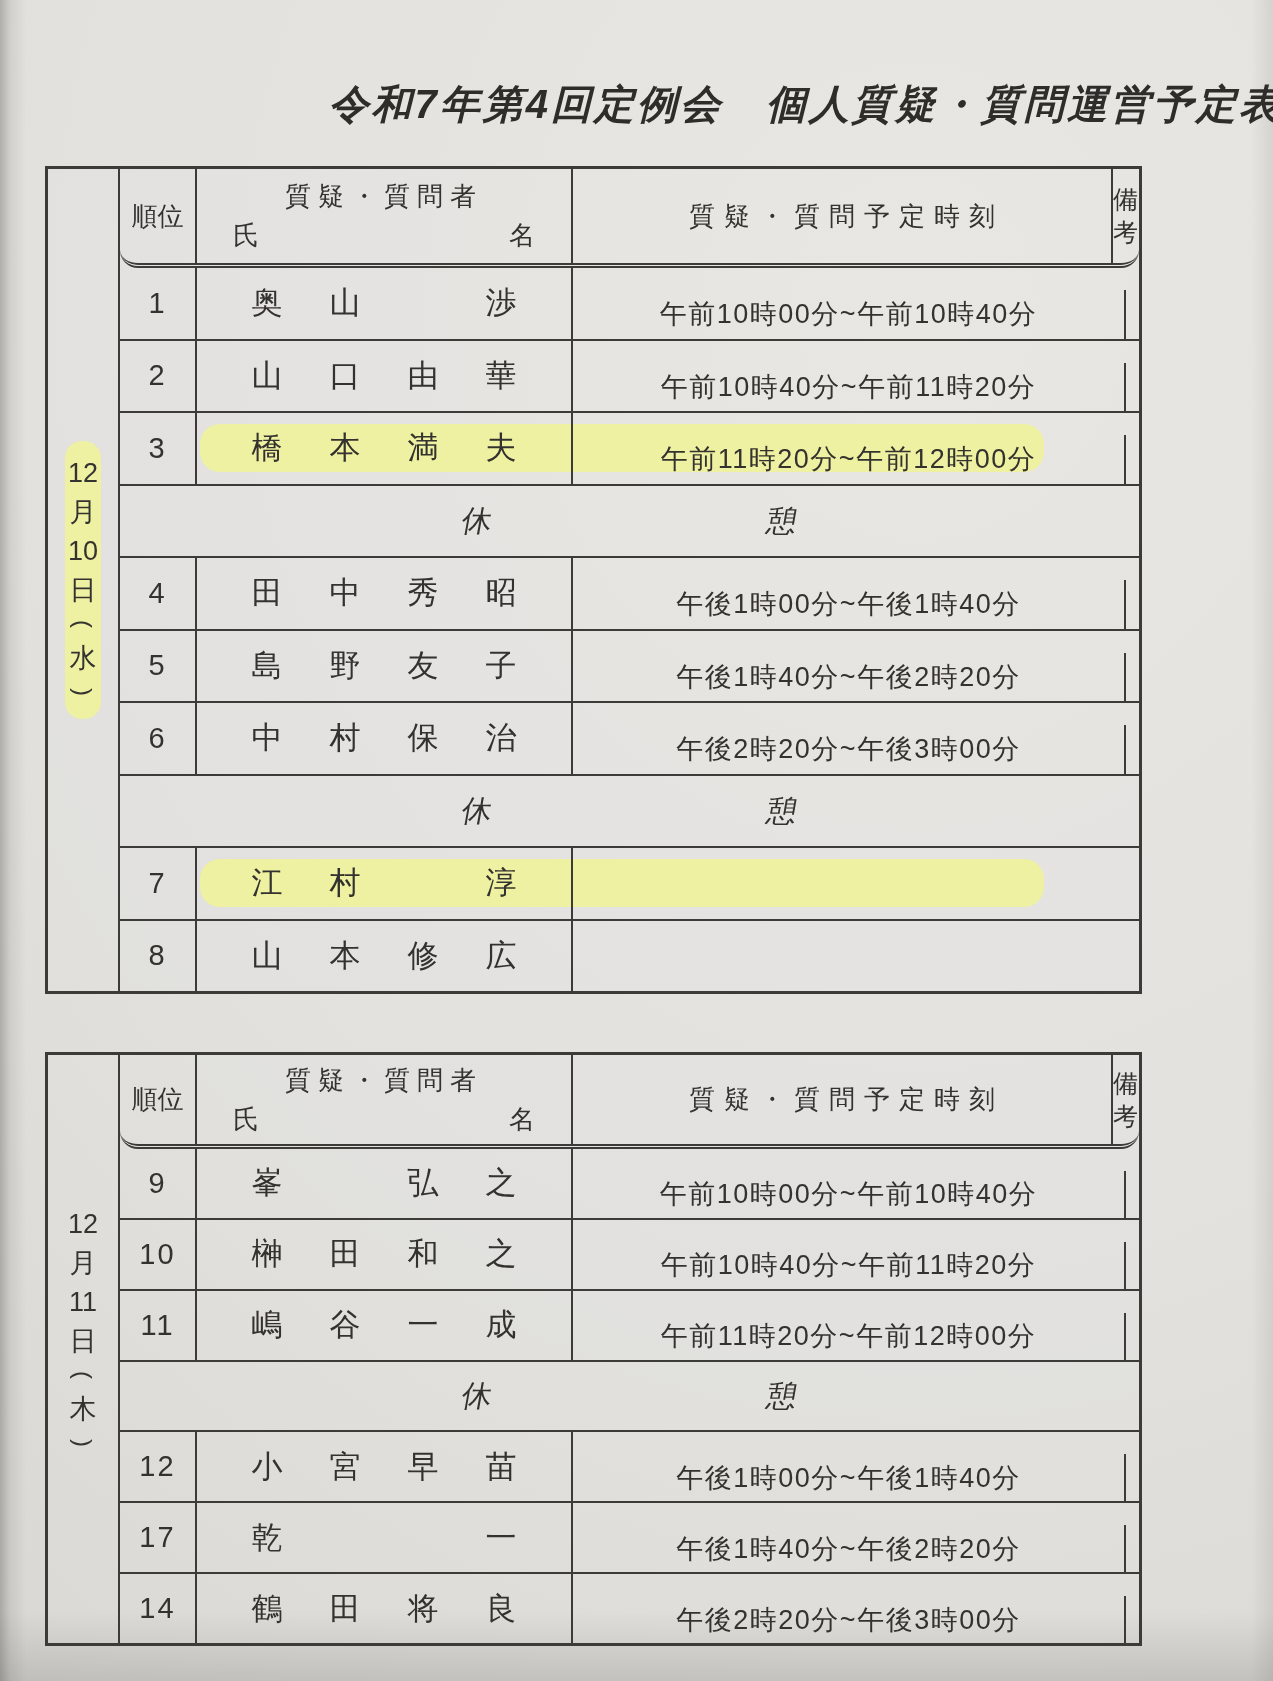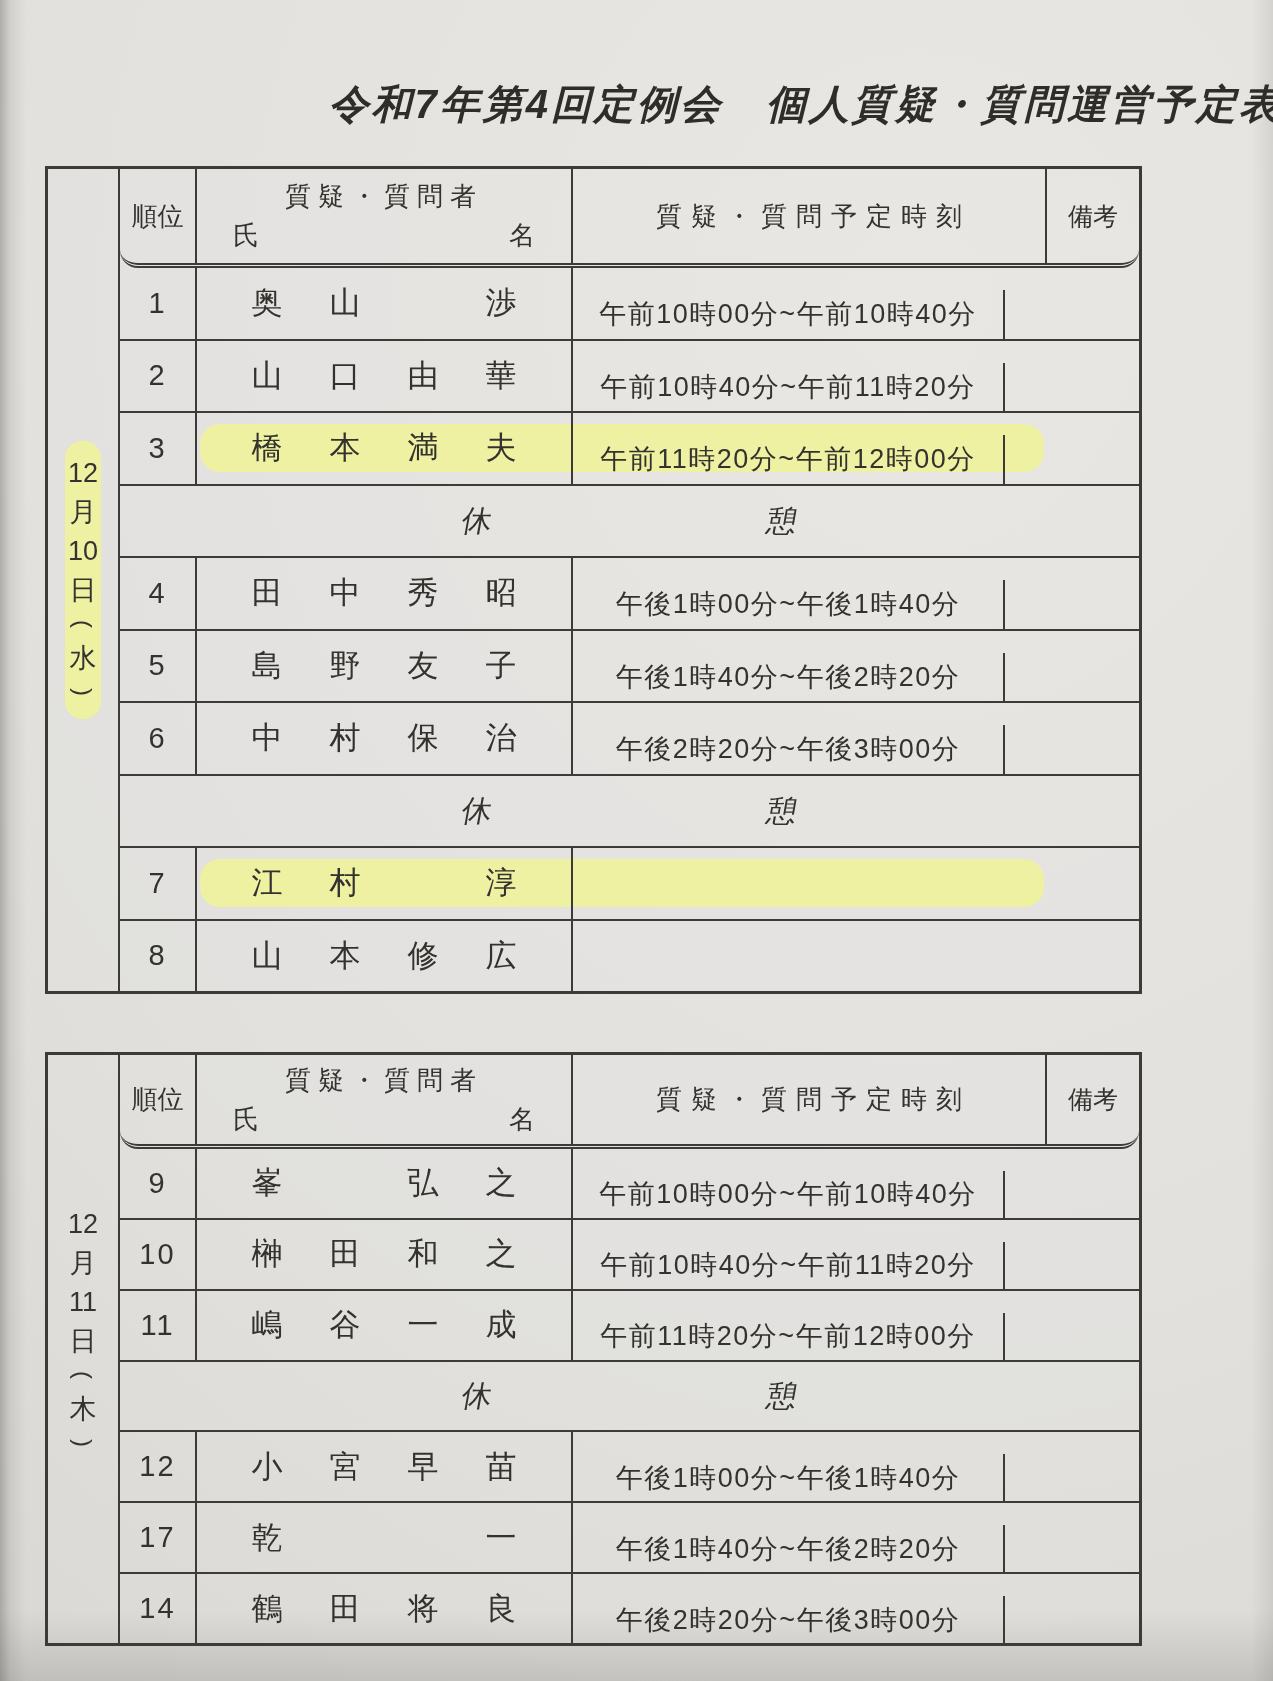--- a/index.html
+++ b/index.html
@@ -44,32 +44,32 @@
   .main-col{flex:1;display:flex;flex-direction:column;min-width:0;}
   
   .hdr-row{height:99px;display:flex;border-bottom:5px double #3c3b38;flex:none;box-sizing:border-box;border-radius:18px;}
   #t1 .hdr-row{height:94px;}
   .hc{display:flex;align-items:center;justify-content:center;box-sizing:border-box;font-size:26px;}
   .h-rank{width:77px;border-right:2px solid #3c3b38;flex:none;}
   .h-person{width:376px;border-right:2px solid #3c3b38;flex:none;
     flex-direction:column;justify-content:center;gap:4px;padding:0 36px;}
   .h-person .l1{font-size:26px;letter-spacing:7px;}
   .h-person .l2{display:flex;justify-content:space-between;width:100%;font-size:26px;}
-  .h-time{width:474px;border-right:2px solid #3c3b38;flex:none;letter-spacing:9px;padding-left:9px;}
+  .h-time{width:540px;border-right:2px solid #3c3b38;flex:none;letter-spacing:9px;padding-left:9px;}
   .h-notes{flex:1;font-size:25px;}
   
   .rows{flex:1;display:flex;flex-direction:column;min-height:0;}
   .row{display:flex;flex:1;border-bottom:2px solid #3c3b38;position:relative;min-height:0;box-sizing:border-box;}
   .row:last-child{border-bottom:none;}
   .c{display:flex;align-items:center;justify-content:center;box-sizing:border-box;position:relative;z-index:1;}
   .c-rank{width:77px;border-right:2px solid #3c3b38;flex:none;font-size:29px;letter-spacing:2px;}
   .c-name{width:376px;border-right:2px solid #3c3b38;flex:none;}
   .name-slots{width:268px;display:flex;justify-content:space-between;}
   .slot{width:34px;height:36px;line-height:36px;text-align:center;font-size:31px;font-weight:500;}
-  .c-time{width:432px;border-right:2px solid #3c3b38;flex:none;font-size:27px;letter-spacing:1.5px;font-weight:500;margin-top:22px;}
+  .c-time{width:553px;border-right:2px solid #3c3b38;flex:none;font-size:27px;letter-spacing:1.5px;font-weight:500;margin-top:22px;}
   .c-notes{flex:1;}
   .row-hl{
     position:absolute;left:80px;right:95px;top:50%;height:48px;
     transform:translateY(-50%);background:#eef1a1;border-radius:20px;z-index:0;
   }
   
   .break-row{border-bottom:2px solid #3c3b38;}
   .bk{position:absolute;top:50%;transform:translate(-50%,-50%) skewX(-10deg);font-size:30px;z-index:1;}
   .bk-left{left:35%;}
   .bk-right{left:65%;}

